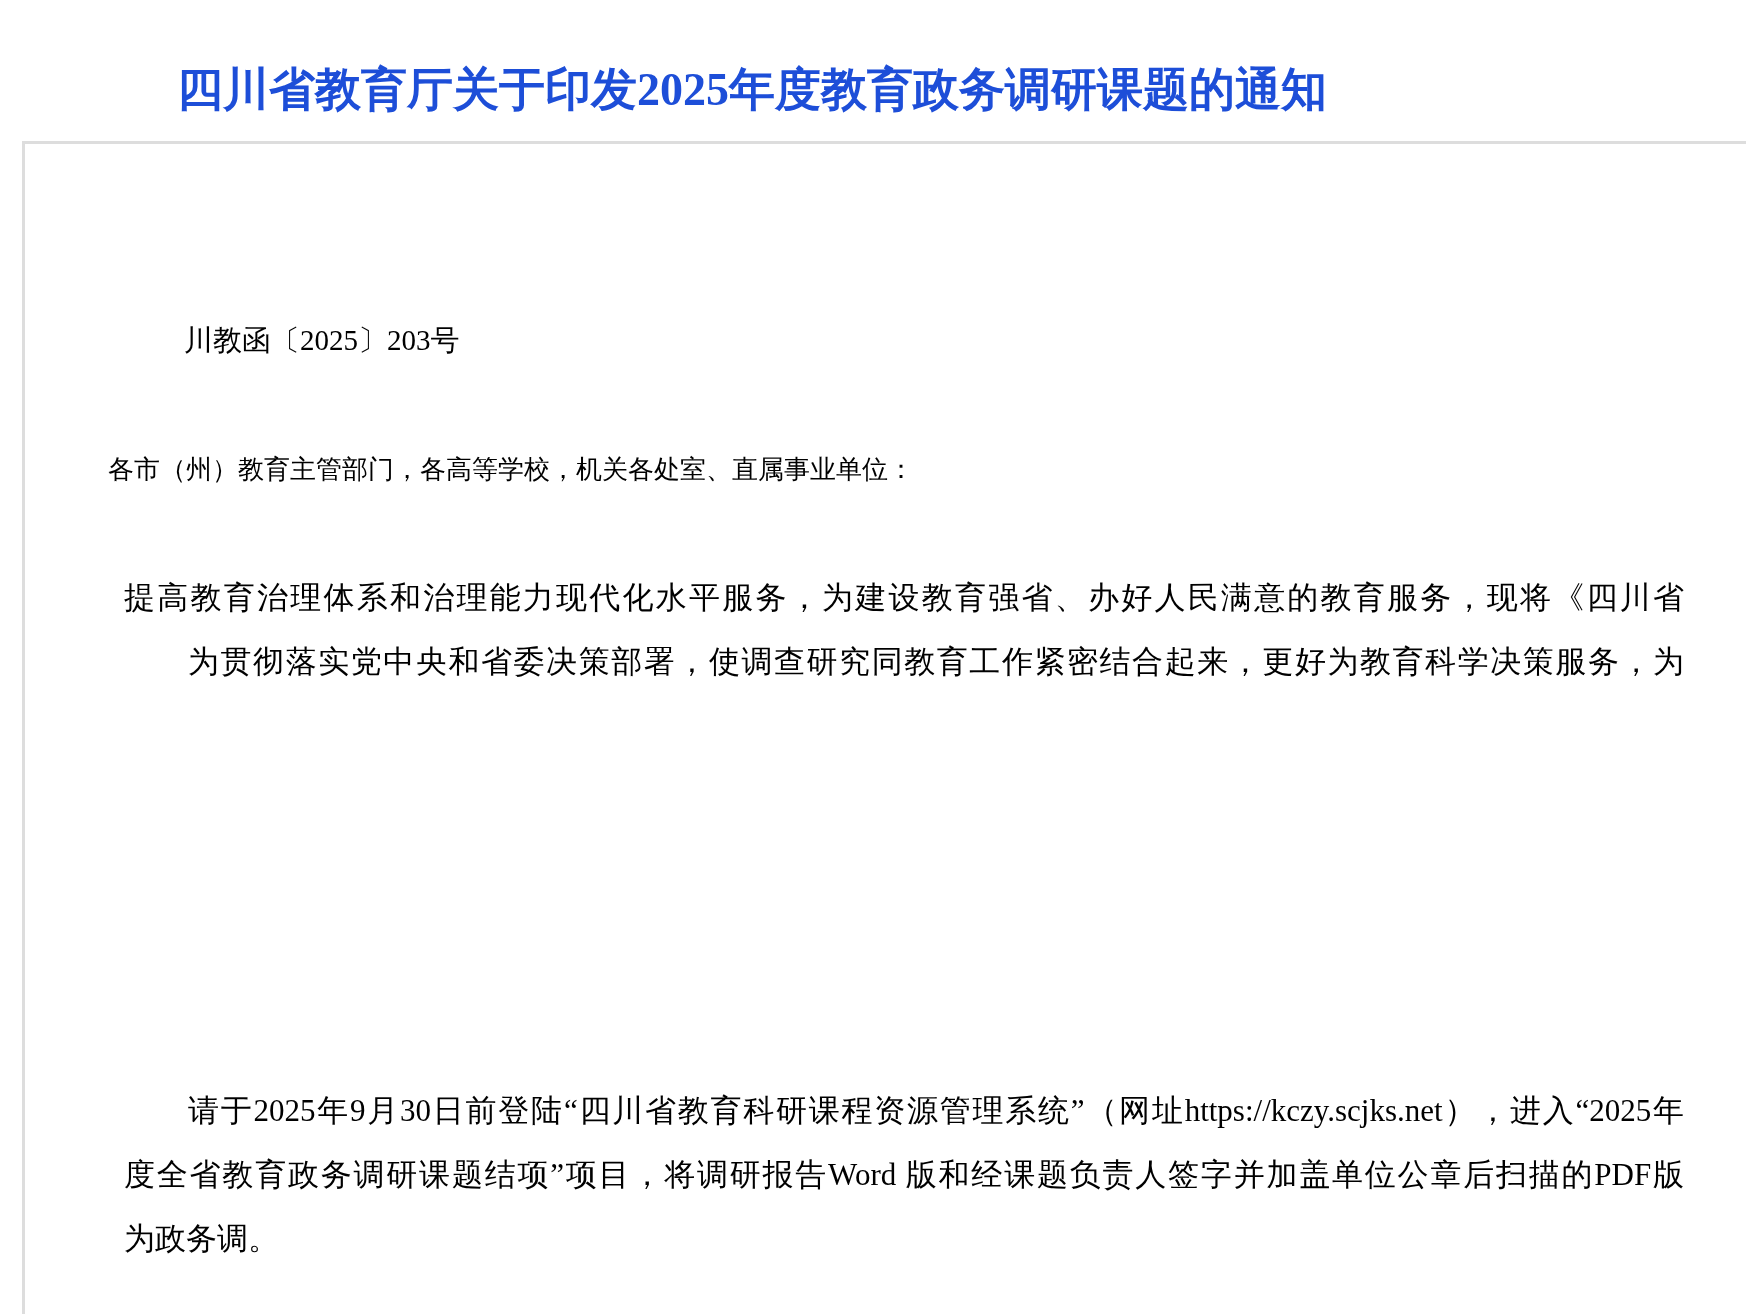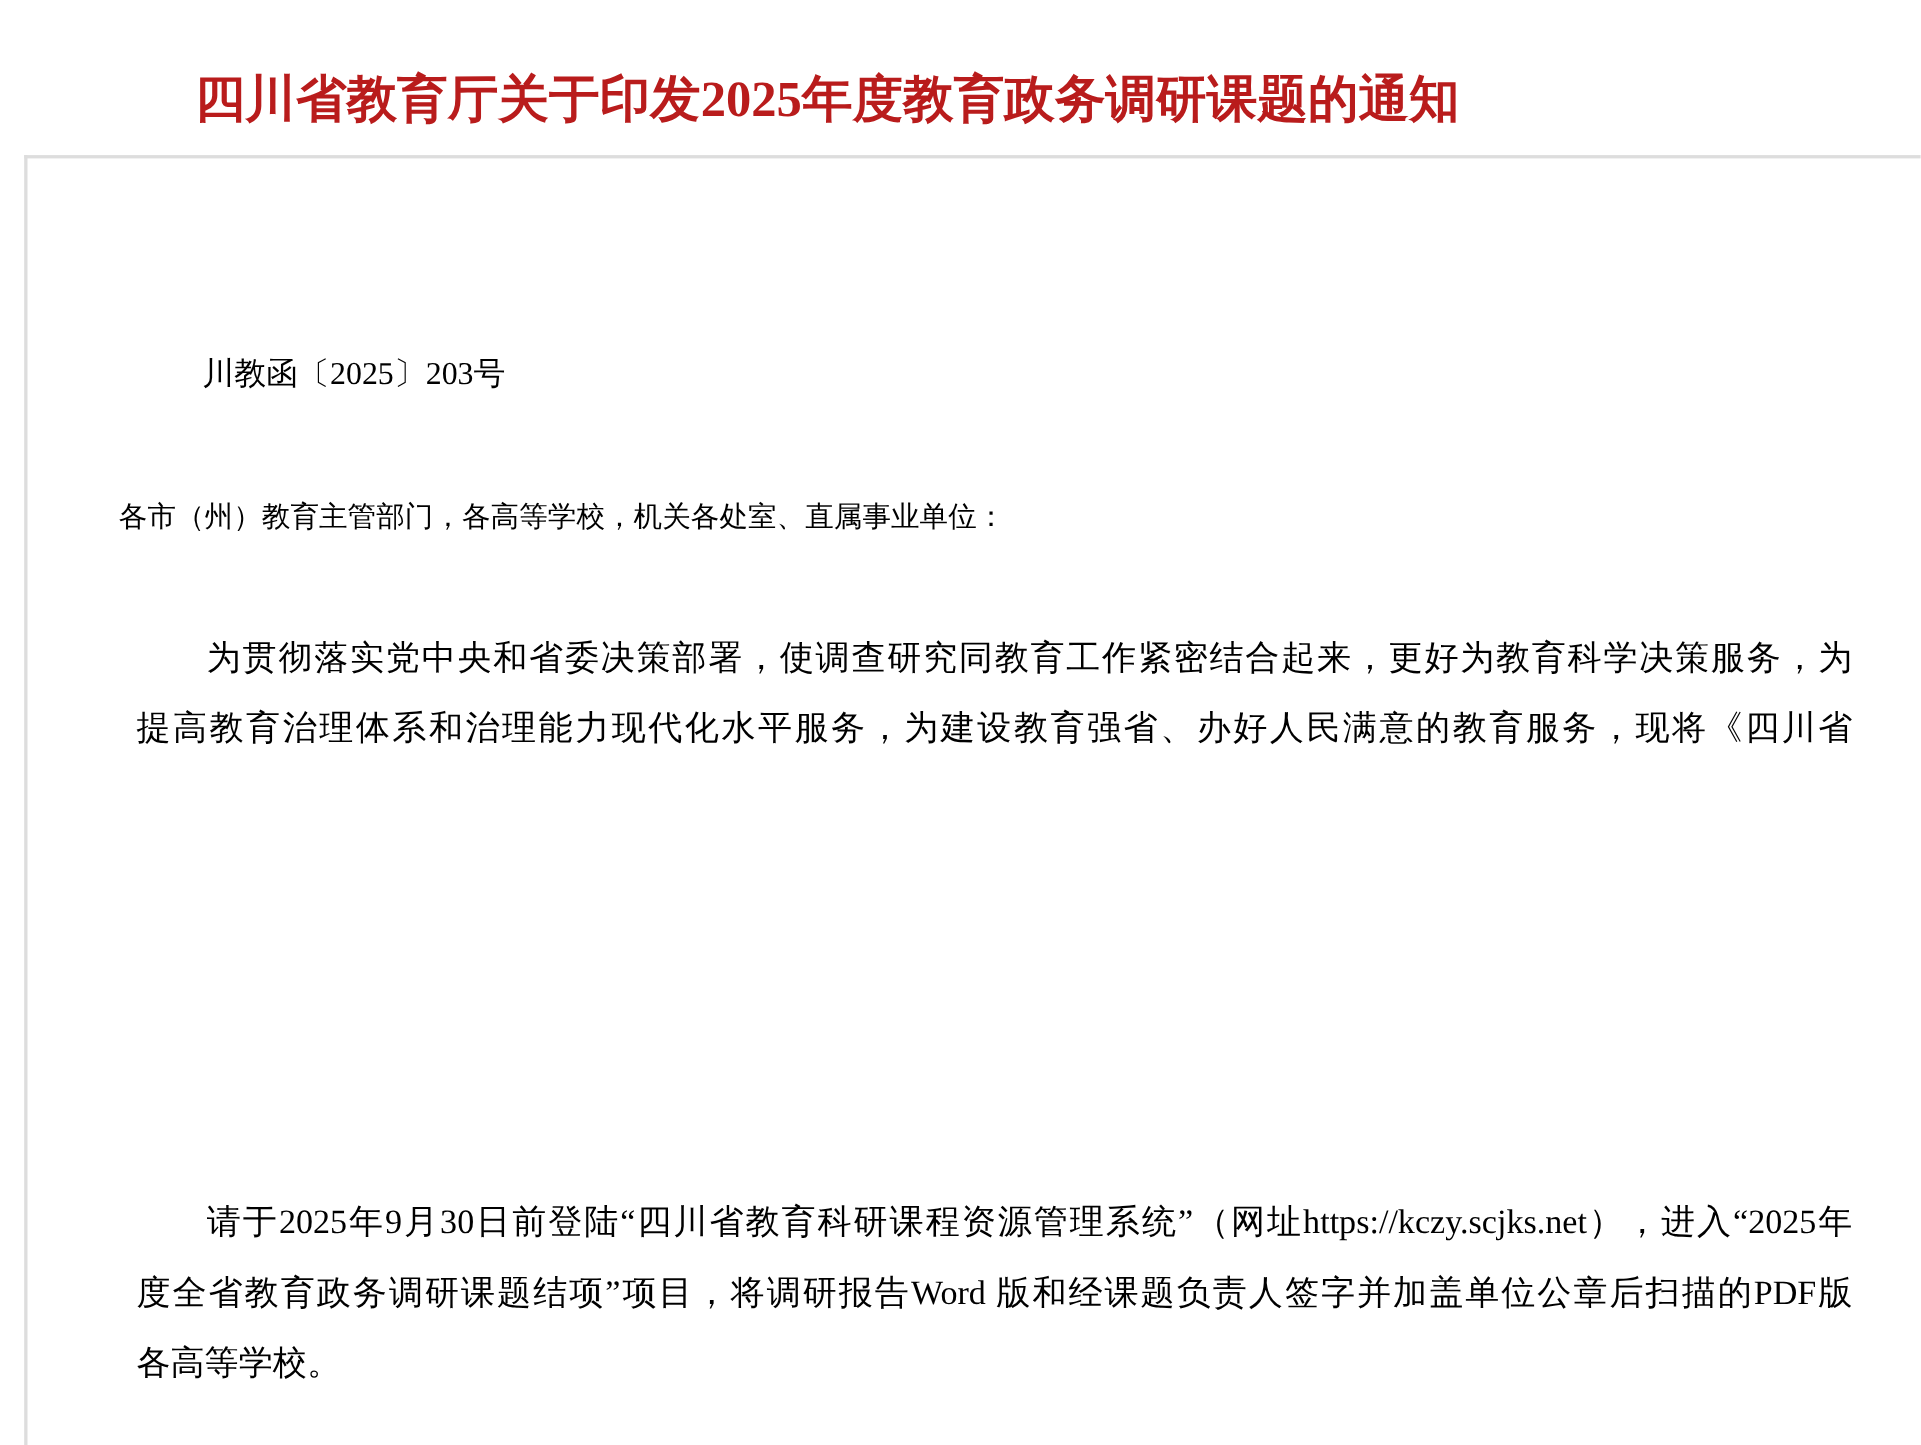--- a/index.html
+++ b/index.html
@@ -19,21 +19,21 @@
     position: absolute;
     left: 0;
     top: 28px;
     width: 1442px;
     padding-left: 62px;
     box-sizing: border-box;
     text-align: center;
     font-size: 46px;
     line-height: 62px;
     font-weight: bold;
-    color: #b91c1c;
+    color: #1d4ed8;
     letter-spacing: 0px;
     white-space: nowrap;
   }
   .content-box {
     position: absolute;
     left: 22px;
     top: 141px;
     width: 1724px;
     height: 1173px;
     border-top: 3px solid #dddddd;
@@ -90,24 +90,24 @@
 
 <h1 class="page-title">四川省教育厅关于印发2025年度教育政务调研课题的通知</h1>
 
 <div class="content-box"></div>
 
 <div class="doc-number">川教函〔2025〕203号</div>
 
 <div class="salutation">各市（州）教育主管部门，各高等学校，机关各处室、直属事业单位：</div>
 
 <div class="para" id="para-1">
+  <span class="line">提高教育治理体系和治理能力现代化水平服务，为建设教育强省、办好人民满意的教育服务，现将《四川省</span>
   <span class="line first">为贯彻落实党中央和省委决策部署，使调查研究同教育工作紧密结合起来，更好为教育科学决策服务，为</span>
-  <span class="line">提高教育治理体系和治理能力现代化水平服务，为建设教育强省、办好人民满意的教育服务，现将《四川省</span>
 </div>
 
 <div class="para" id="para-2">
 </div>
 
 <div class="para" id="para-3">
   <span class="line first">请于2025年9月30日前登陆“四川省教育科研课程资源管理系统”（网址https://kczy.scjks.net），进入“2025年</span>
   <span class="line">度全省教育政务调研课题结项”项目，将调研报告Word 版和经课题负责人签字并加盖单位公章后扫描的PDF版</span>
-  <span class="line last">各高等学校。</span>
+  <span class="line last">为政务调。</span>
 </div>
 
 </body></html>

